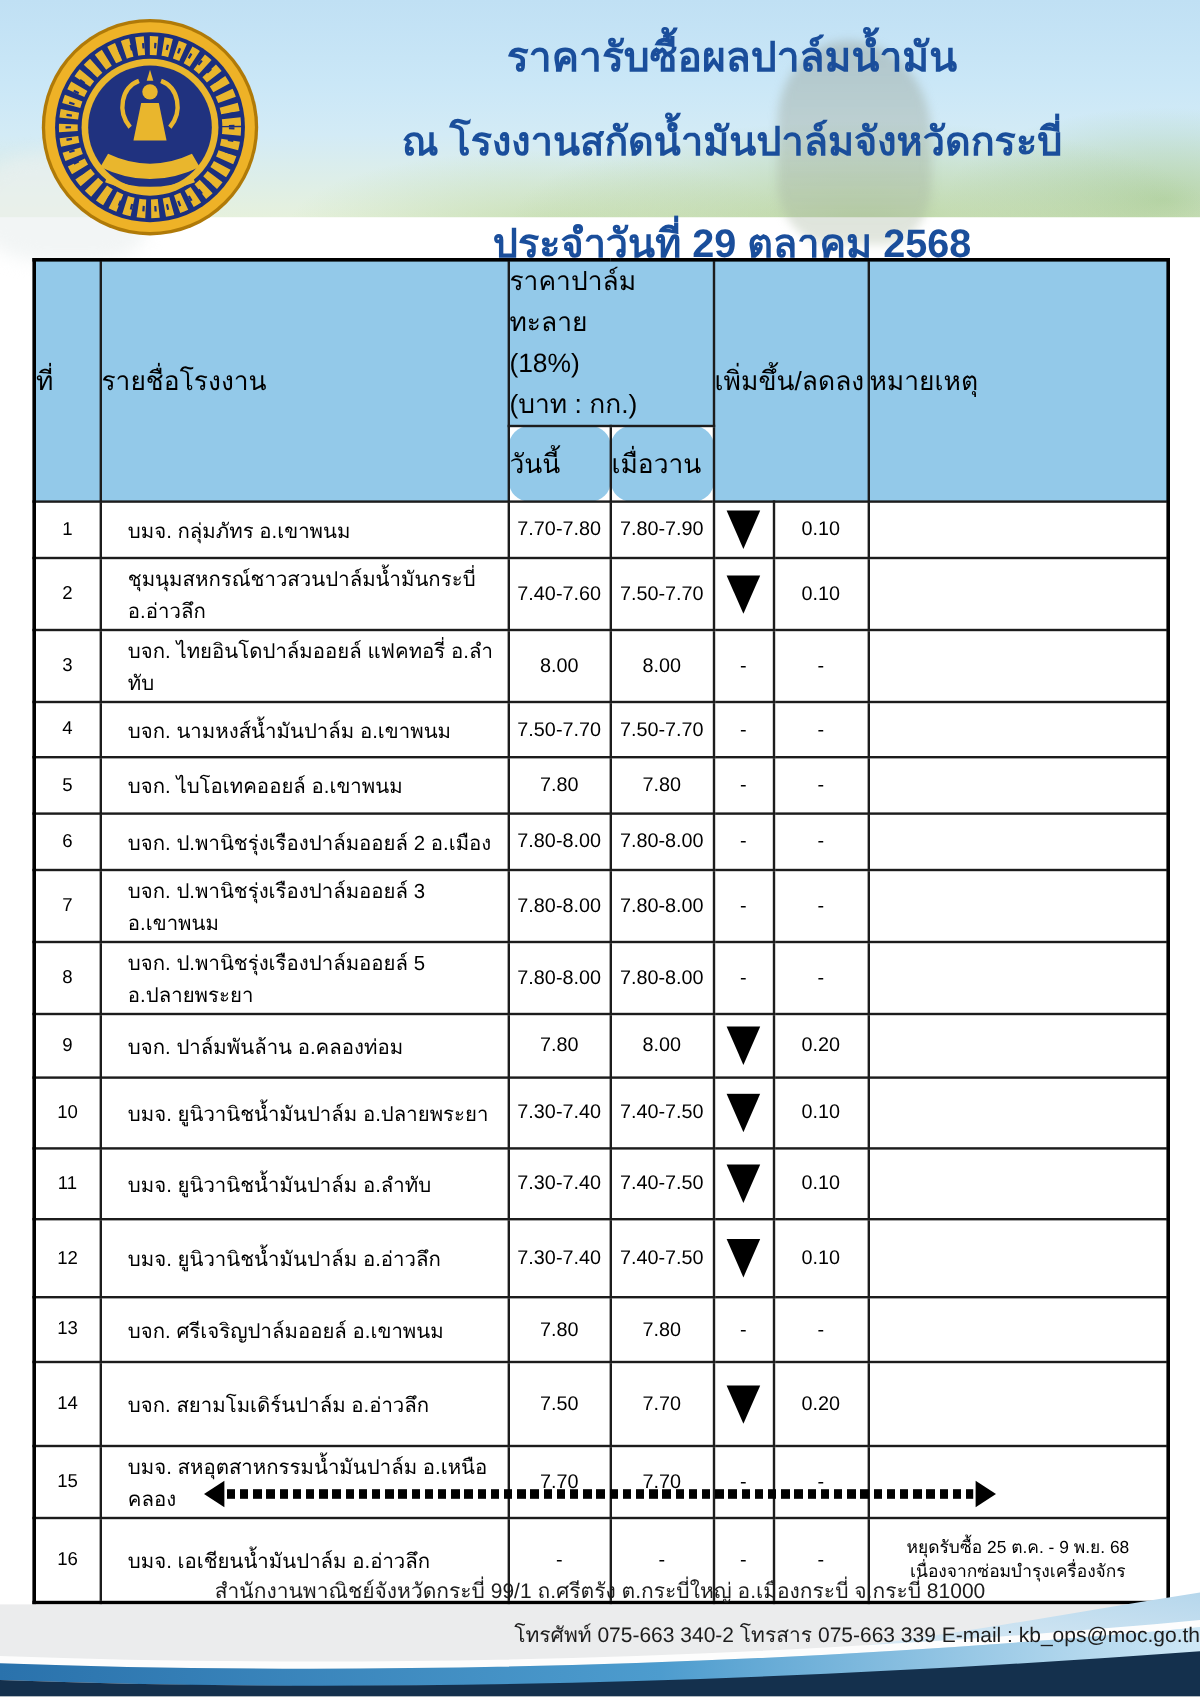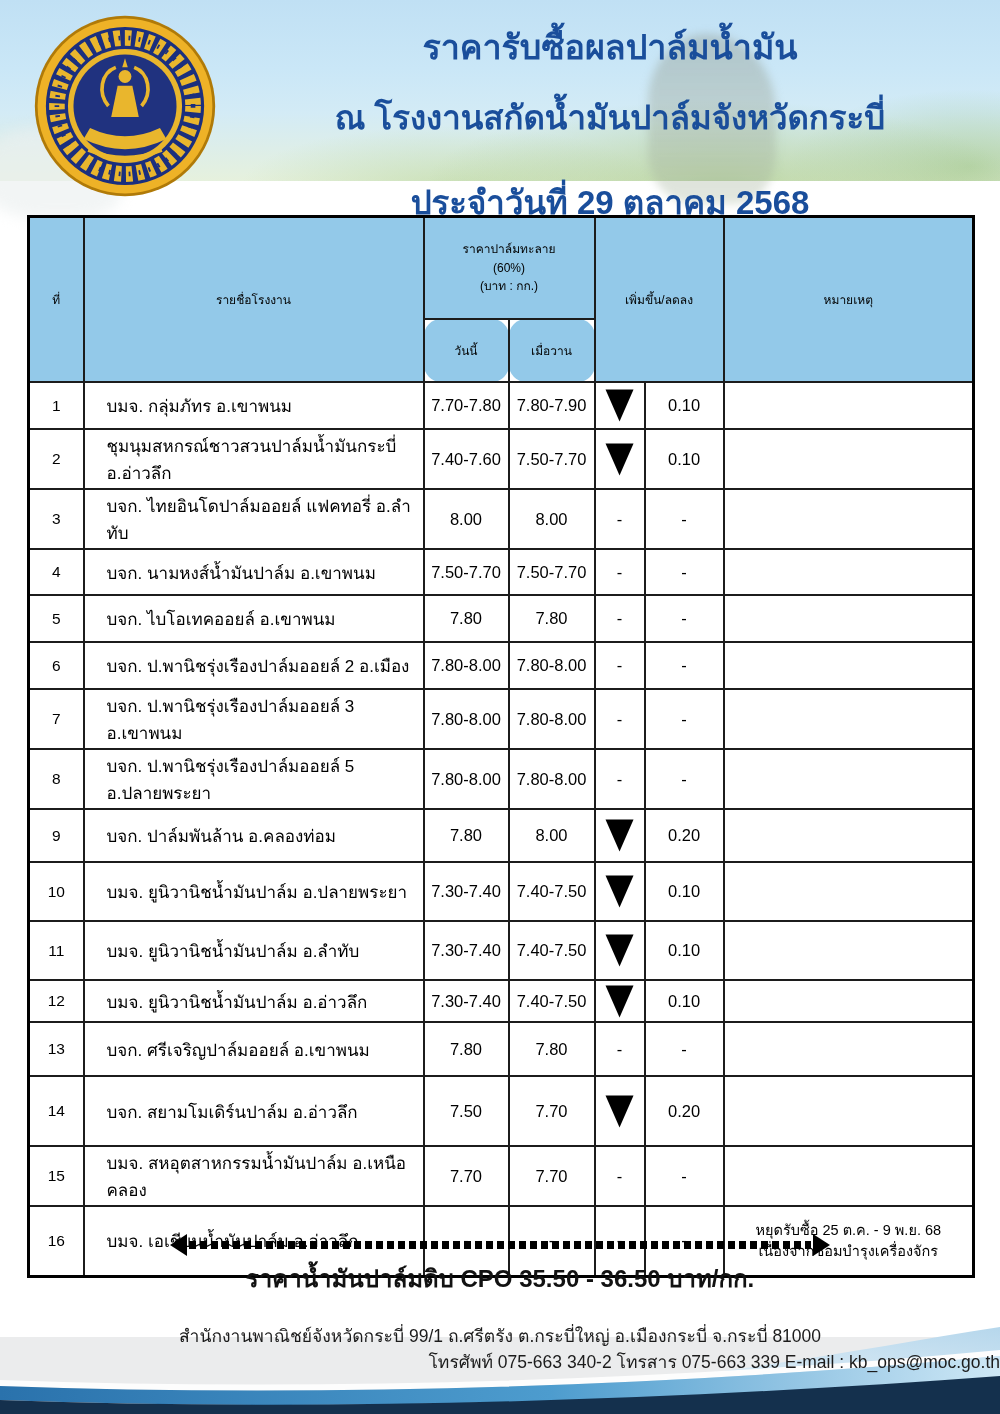--- a/index.html
+++ b/index.html
@@ -46,21 +46,21 @@
     border:3px solid #000;
     background:#fff;
   }
   .price-table th,.price-table td{
     border:2px solid #1c1c1c;
     color:#000;
     padding:0;
   }
   .price-table thead th{
     background:#93c9e9;
-    font-weight:normal;font-size:12px;text-align:center;vertical-align:middle;
+    font-weight:normal;font-size:22px;text-align:left;vertical-align:middle;
   }
   .price-table thead tr.gr1 th{height:100px;}
   .price-table thead tr.gr2 th{height:61px;border-radius:17px;}
   th.group-price div{line-height:1.55;}
   .price-table td{font-size:16.5px;text-align:center;vertical-align:middle;}
   td.c-name{text-align:left;padding:2px 8px 2px 22px;font-size:17px;}
   td.c-no{font-size:15.5px;}
   td.c-tri{vertical-align:middle;}
   td.c-tri svg{display:block;margin:0 auto;}
   td.c-tri polygon{fill:#000;}
@@ -68,21 +68,21 @@
   
   .arrow{position:absolute;left:170px;top:1233px;width:660px;height:24px;display:flex;align-items:center;}
   .ah{width:0;height:0;flex:0 0 auto;}
   .ah.left{border-top:11px solid transparent;border-bottom:11px solid transparent;border-right:17px solid #000;}
   .ah.right{border-top:11px solid transparent;border-bottom:11px solid transparent;border-left:17px solid #000;}
   .dots{flex:1;height:8px;margin:0 2px;background:repeating-linear-gradient(90deg,#000 0 7px,transparent 7px 11px);}
   
   .cpo{position:absolute;left:0;top:1259px;width:1000px;text-align:center;
        font-size:24px;font-weight:bold;color:#121212;}
   .addr{position:absolute;left:0;top:1312px;width:1000px;text-align:center;
-       font-size:17.5px;color:#1c1c1c;z-index:3;margin-top:10px;}
+       font-size:17.5px;color:#1c1c1c;z-index:3;}
   .phone{position:absolute;left:0;top:1348px;width:1000px;text-align:right;
        font-size:17.5px;color:#1c1c1c;z-index:3;}
   
   .wave{position:absolute;left:0;bottom:0;width:1000px;height:92px;z-index:1;}
 </style>
 </head>
 <body>
 
 <div class="page">
 
@@ -126,21 +126,21 @@
         <col style="width:50px">
         <col style="width:79px">
         <col style="width:250px">
     </colgroup>
     <thead>
       <tr class="gr1">
         <th rowspan="2">ที่</th>
         <th rowspan="2">รายชื่อโรงงาน</th>
         <th colspan="2" class="group-price">
           <div>ราคาปาล์มทะลาย</div>
-          <div>(60%)</div>
+          <div>(18%)</div>
           <div>(บาท : กก.)</div>
         </th>
         <th rowspan="2" colspan="2">เพิ่มขึ้น/ลดลง</th>
         <th rowspan="2">หมายเหตุ</th>
       </tr>
       <tr class="gr2">
         <th>วันนี้</th>
         <th>เมื่อวาน</th>
       </tr>
     </thead>
@@ -257,21 +257,21 @@
           <td class="c-num">7.30-7.40</td>
           <td class="c-num">7.40-7.50</td>
           <td class="c-tri">
             <svg width="29" height="33" viewBox="0 0 29 33">
               <polygon points="0.5,0.5 28.5,0.5 14.5,32.5"></polygon>
             </svg>
           </td>
           <td class="c-num">0.10</td>
           <td class="c-remark"></td>
         </tr>
-        <tr style="height: 42px; padding-left: 40px;">
+        <tr style="height: 65px; padding-left: 40px;">
           <td class="c-no">12</td>
           <td class="c-name">บมจ. ยูนิวานิชน้ำมันปาล์ม อ.อ่าวลึก</td>
           <td class="c-num">7.30-7.40</td>
           <td class="c-num">7.40-7.50</td>
           <td class="c-tri">
             <svg width="29" height="33" viewBox="0 0 29 33">
               <polygon points="0.5,0.5 28.5,0.5 14.5,32.5"></polygon>
             </svg>
           </td>
           <td class="c-num">0.10</td>
@@ -322,21 +322,20 @@
         </tr>
       </tbody>
   </table>
 
   <div class="arrow">
     <span class="ah left"></span>
     <span class="dots"></span>
     <span class="ah right"></span>
   </div>
 
-  <div class="cpo">ราคาน้ำมันปาล์มดิบ CPO 35.50 -  36.50  บาท/กก.</div>
 
   <div class="addr">สำนักงานพาณิชย์จังหวัดกระบี่ 99/1 ถ.ศรีตรัง ต.กระบี่ใหญ่ อ.เมืองกระบี่ จ.กระบี่ 81000</div>
   <div class="phone">โทรศัพท์ 075-663 340-2 โทรสาร 075-663 339 E-mail : kb_ops@moc.go.th</div>
 
   <svg class="wave" viewBox="0 0 1000 92" preserveAspectRatio="none" aria-hidden="true">
     <defs>
       <linearGradient id="bandGrad" x1="0" y1="0" x2="1" y2="0">
         <stop offset="0" stop-color="#2a72ac"></stop>
         <stop offset="0.55" stop-color="#4d9cce"></stop>
         <stop offset="1" stop-color="#cfe8f6"></stop>

